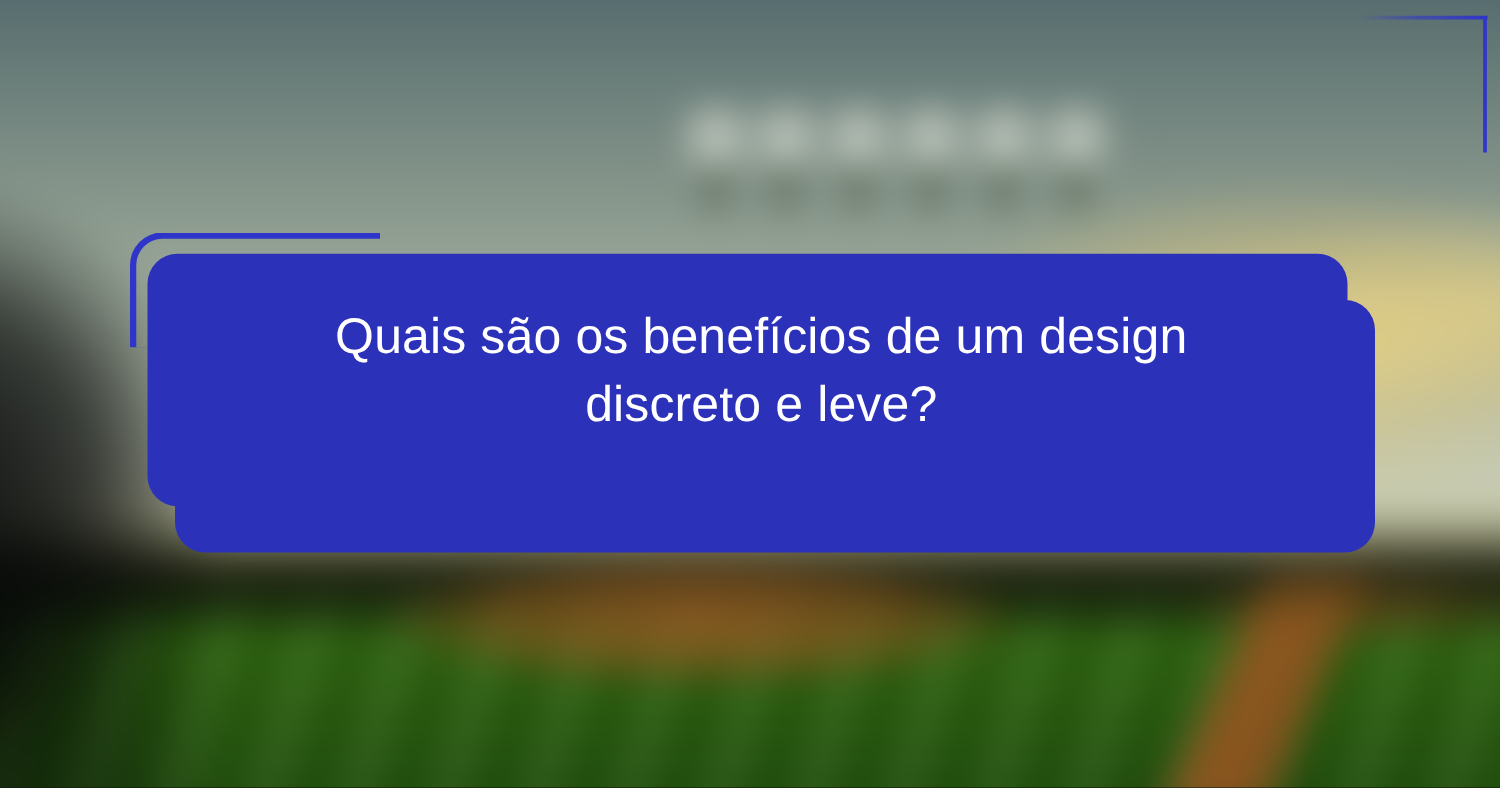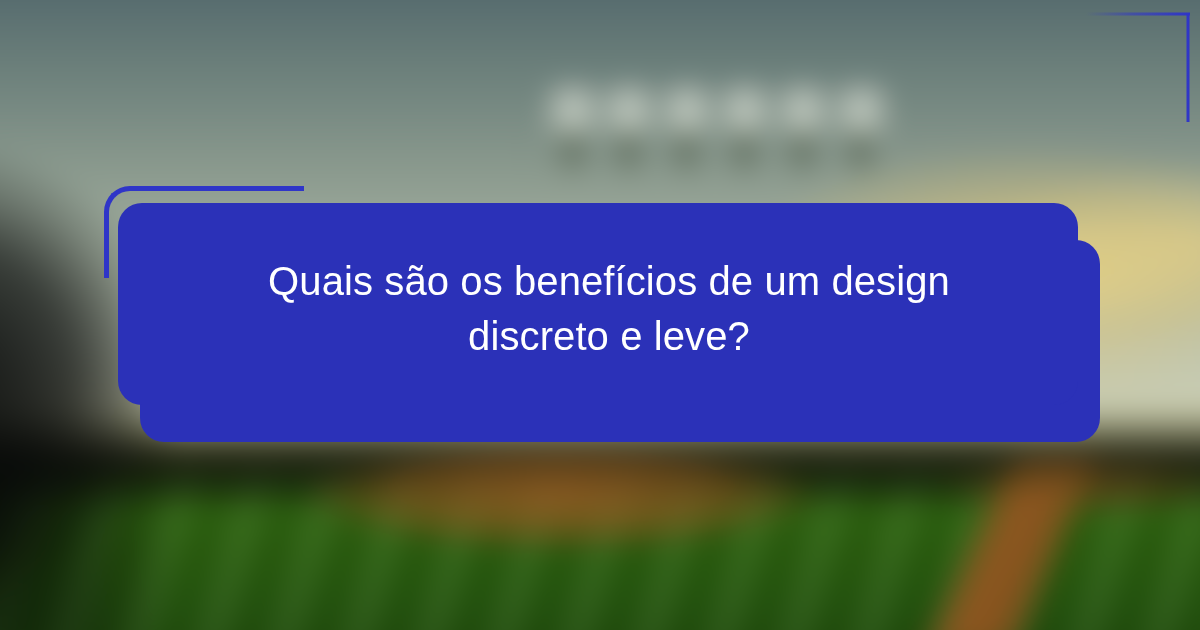--- a/index.html
+++ b/index.html
@@ -143,21 +143,21 @@
     position:absolute;
     left:118px; top:203px;
     width:960px; height:202px;
     background:#2b31b8;
     border-radius:24px;
   }
 
   
   .headline {
     position:absolute;
-    left:118px; top:203px;
+    left:118px; top:191px;
     width:982px; height:212px;
     display:flex; align-items:center; justify-content:center;
     padding:0 90px;
   }
   .headline h1 {
     color:#ffffff;
     font-size:40px;
     font-weight:400;
     line-height:1.38;
     text-align:center;

